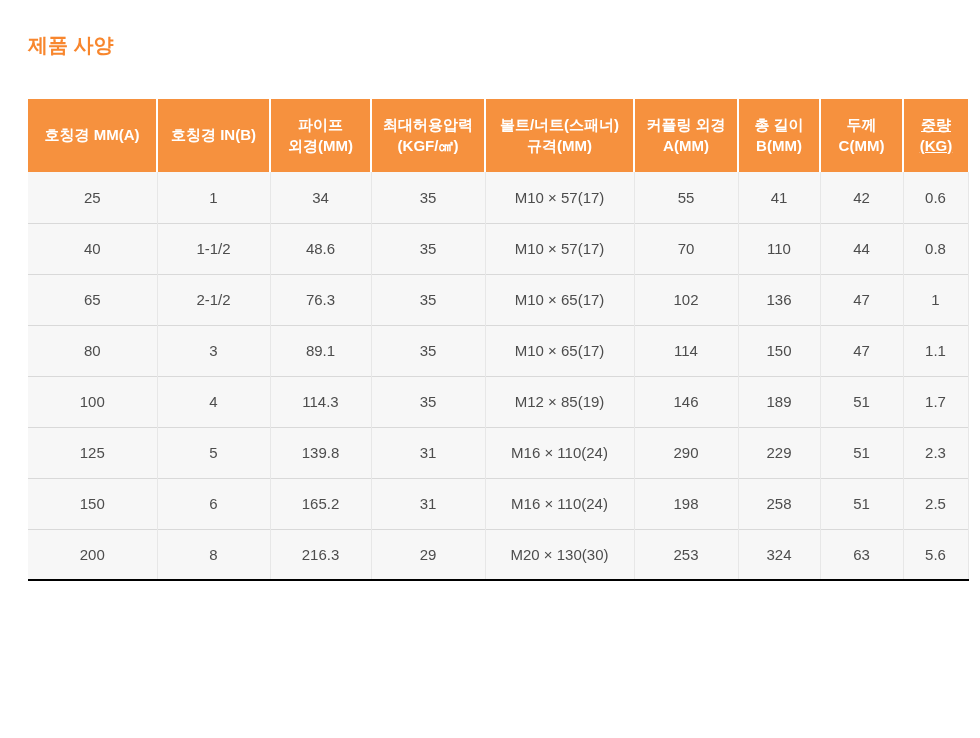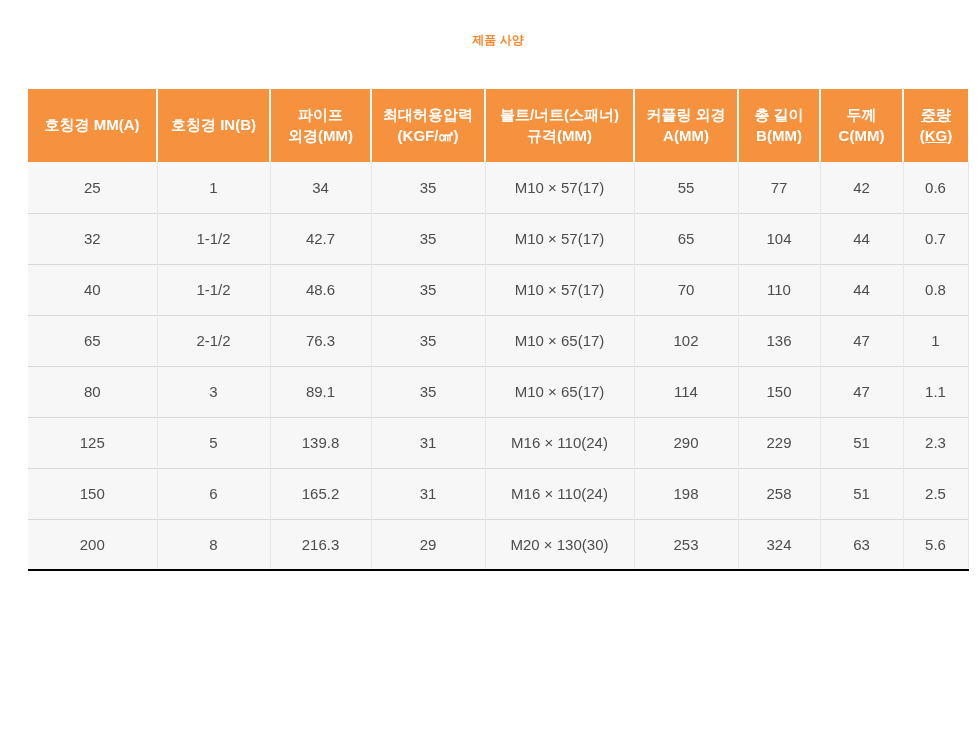--- a/index.html
+++ b/index.html
@@ -11,25 +11,24 @@
   }
   .page {
     width: 980px;
     height: 738px;
     background: #ffffff;
     padding: 32px 12px 0 28px;
     overflow: hidden;
   }
   .title {
     margin: 0;
-    font-size: 12px;
+    font-size: 20px;
     font-weight: bold;
     color: #F8862D;
     letter-spacing: 0;
-    text-align: center;
   }
   table.spec-table {
     margin-top: 40px;
     width: 940px;
     table-layout: fixed;
     border-collapse: collapse;
     border-spacing: 0;
   }
   col.c1 { width: 129px; }
   col.c2 { width: 113px; }
@@ -107,34 +106,23 @@
         </tr>
     </thead>
     <tbody id="table-body">
         <tr>
           <td>25</td>
           <td>1</td>
           <td>34</td>
           <td>35</td>
           <td>M10 × 57(17)</td>
           <td>55</td>
-          <td>77</td>
+          <td>41</td>
           <td>42</td>
           <td>0.6</td>
-        </tr>
-        <tr>
-          <td>32</td>
-          <td>1-1/2</td>
-          <td>42.7</td>
-          <td>35</td>
-          <td>M10 × 57(17)</td>
-          <td>65</td>
-          <td>104</td>
-          <td>44</td>
-          <td>0.7</td>
         </tr>
         <tr>
           <td>40</td>
           <td>1-1/2</td>
           <td>48.6</td>
           <td>35</td>
           <td>M10 × 57(17)</td>
           <td>70</td>
           <td>110</td>
           <td>44</td>
@@ -154,20 +142,31 @@
         <tr>
           <td>80</td>
           <td>3</td>
           <td>89.1</td>
           <td>35</td>
           <td>M10 × 65(17)</td>
           <td>114</td>
           <td>150</td>
           <td>47</td>
           <td>1.1</td>
+        </tr>
+        <tr>
+          <td>100</td>
+          <td>4</td>
+          <td>114.3</td>
+          <td>35</td>
+          <td>M12 × 85(19)</td>
+          <td>146</td>
+          <td>189</td>
+          <td>51</td>
+          <td>1.7</td>
         </tr>
         <tr>
           <td>125</td>
           <td>5</td>
           <td>139.8</td>
           <td>31</td>
           <td>M16 × 110(24)</td>
           <td>290</td>
           <td>229</td>
           <td>51</td>

